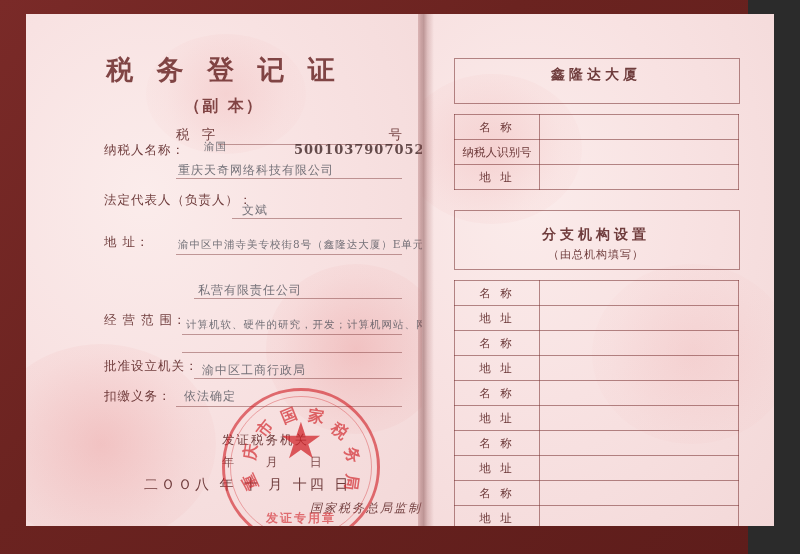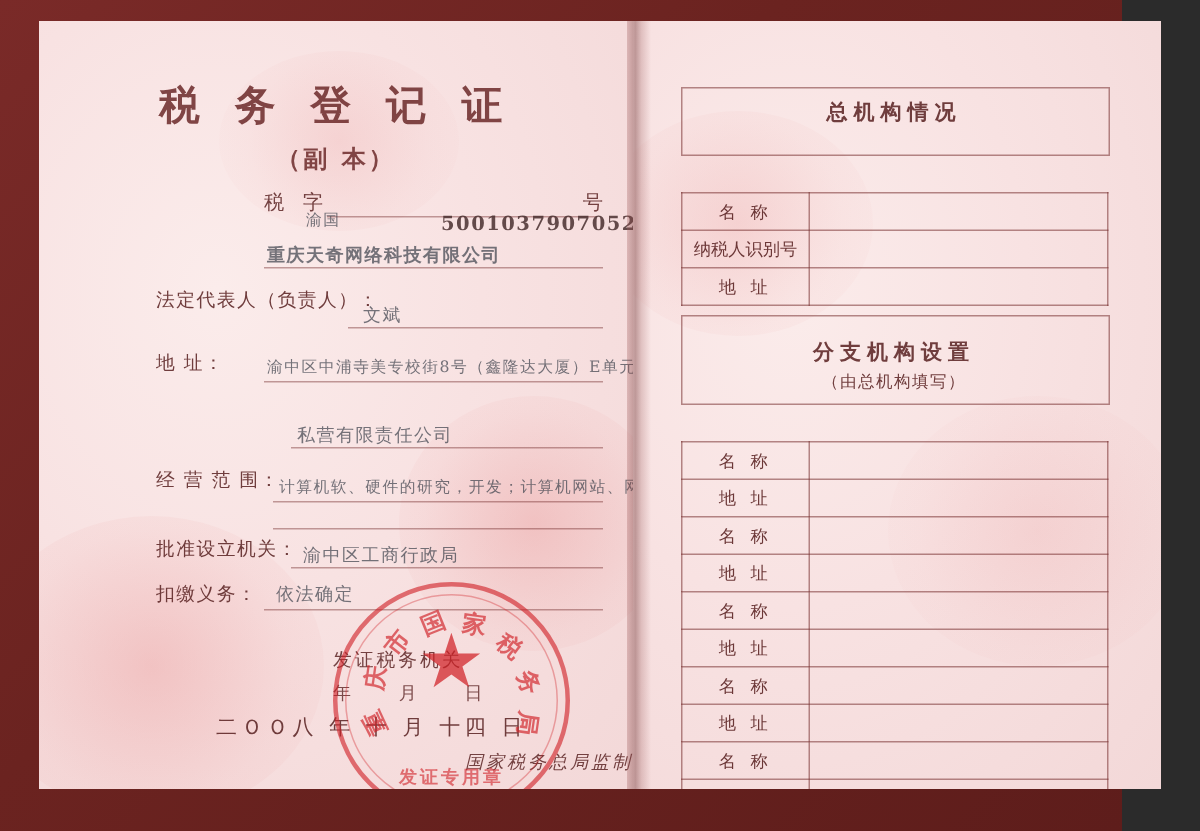--- a/index.html
+++ b/index.html
@@ -264,21 +264,20 @@
     color: #5d2626;
     opacity: 0.88;
   }
   .rt-title .t1 { font-size: 14px; font-weight: bold; letter-spacing: 4px; }
   .rt-title .t2 { font-size: 11px; letter-spacing: 1px; margin-top: 3px; }
 
   table.grid {
     position: absolute;
     border-collapse: collapse;
     table-layout: fixed;
-    margin-top: 14px;
   }
   table.grid td {
     border: 1px solid rgba(120,50,50,0.55);
     height: 24px;
     font-family: "DejaVu Serif", "Liberation Serif", serif;
     font-size: 11.5px;
     color: #5d2626;
     opacity: 0.9;
     text-align: center;
     letter-spacing: 3px;
@@ -308,22 +307,25 @@
       <div class="doc-title">税 务 登 记 证</div>
       <div class="doc-subtitle">（副 本）</div>
 
       <div class="taxnum-row">
         <span>税 字</span>
         <span>号</span>
       </div>
       <div class="field-underline" style="top:130px; left:192px; width:180px;"></div>
       <div class="serial">50010379070524X</div>
 
+      <div class="field" style="top:128px;">
+        <span class="lbl">纳税人名称：</span>
+      </div>
       <div class="ink small" style="left:178px; top:126px;">渝国</div>
-      <div class="ink mid" style="left:152px; top:148px;font-weight:bold;">重庆天奇网络科技有限公司</div>
+      <div class="ink mid" style="left:152px; top:148px;">重庆天奇网络科技有限公司</div>
       <div class="field-underline" style="top:164px; left:150px; width:226px;"></div>
 
       <div class="field" style="top:178px;">
         <span class="lbl">法定代表人（负责人）：</span>
       </div>
       <div class="ink mid" style="left:216px; top:188px;">文斌</div>
       <div class="field-underline" style="top:204px; left:206px; width:170px;"></div>
 
       <div class="field" style="top:220px;">
         <span class="lbl">地        址：</span>
@@ -379,21 +381,21 @@
 
     </div>
 
     <div class="page right">
 
       <div class="blotch" style="left:-20px; top:60px; width:180px; height:150px; opacity:.7;"></div>
       <div class="blotch" style="left:170px; top:250px; width:200px; height:180px; opacity:.5;"></div>
 
       <div class="outer-box" style="left:32px; top:44px; width:284px; height:44px;"></div>
       <div class="rt-title" style="left:32px; top:52px; width:284px;">
-        <div class="t1">总机构情况</div>
+        <div class="t1">鑫隆达大厦</div>
       </div>
 
       <table class="grid" style="left:32px; top:100px; width:284px;">
         <tbody>
             <tr>
           <td class="lbl">名    称</td>
           <td class="val"></td>
         </tr>
         <tr>
           <td class="lbl" style="letter-spacing:0;">纳税人识别号</td>

